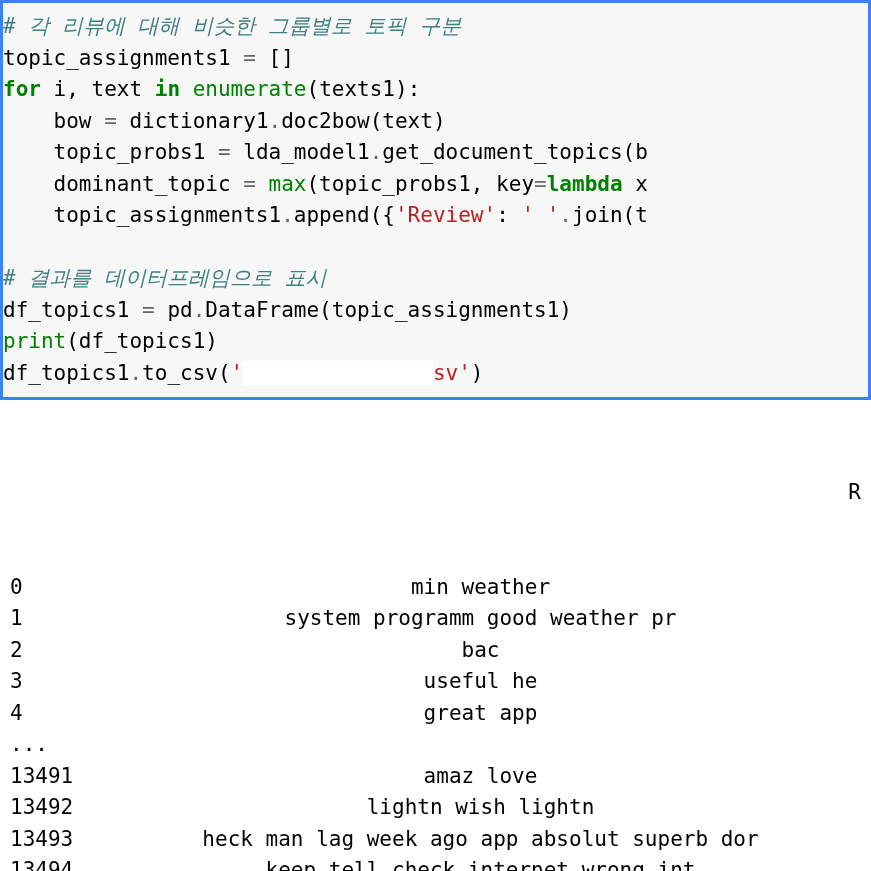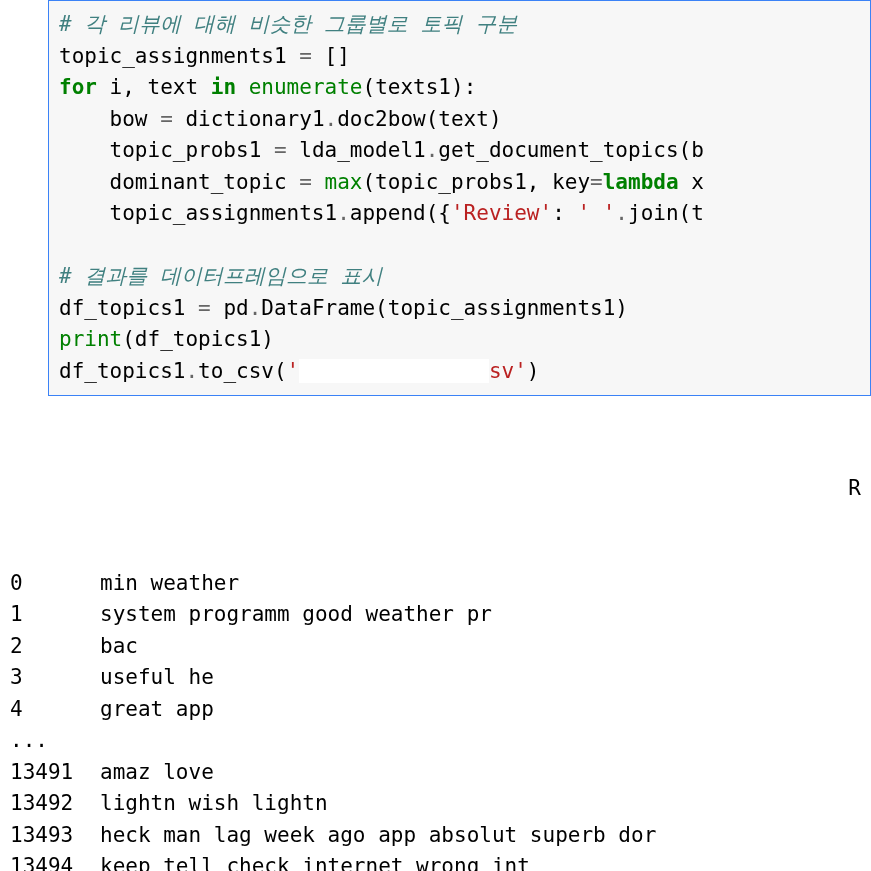--- a/index.html
+++ b/index.html
@@ -10,26 +10,25 @@
     body {
       font-family: "DejaVu Sans Mono", "Courier New", monospace;
       font-size: 21px;
       background: #fff;
       width: 871px;
       height: 871px;
       overflow: hidden;
     }
     .code-cell {
       background: #f7f7f7;
-      border: 1px solid #3b82f6;
-      padding: 8px 10px;
+      border: 3px solid #3b82f6;
+      padding: 8px 0;
       line-height: 1.5;
       white-space: pre;
       overflow: hidden;
-      margin-left: 48px;
     }
     .output-cell {
       background: #fff;
       padding: 14px 10px 0 10px;
       line-height: 1.5;
       white-space: pre;
       overflow: hidden;
       font-family: "DejaVu Sans Mono", "Courier New", monospace;
     }
     .c-comment { color: #408080; font-style: italic; }
@@ -42,21 +41,21 @@
     .out-row {
       display: flex;
     }
     .out-idx {
       width: 90px;
       flex-shrink: 0;
       text-align: left;
     }
     .out-txt {
       flex: 1;
-      text-align: left;
+      text-align: center;
       overflow: hidden;
       white-space: nowrap;
     }
     .out-header-right {
       text-align: right;
     }
   </style>
 </head>
 <body>
 

